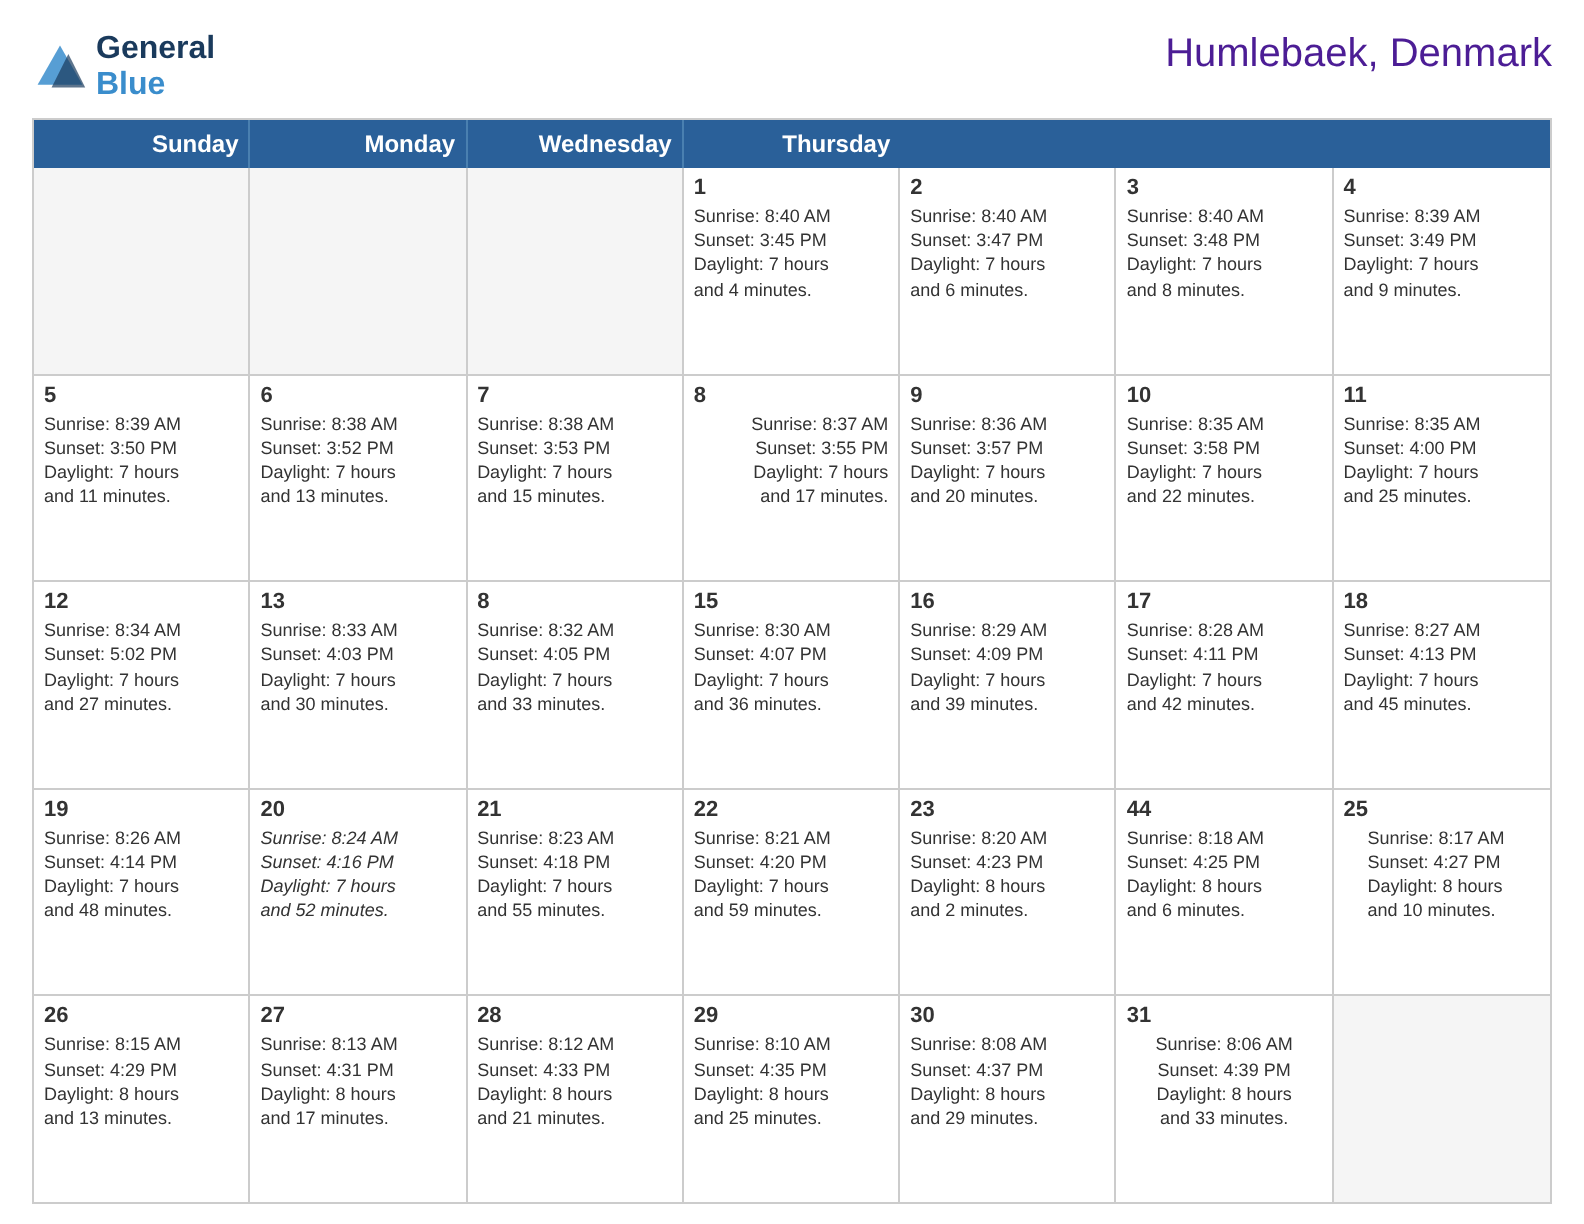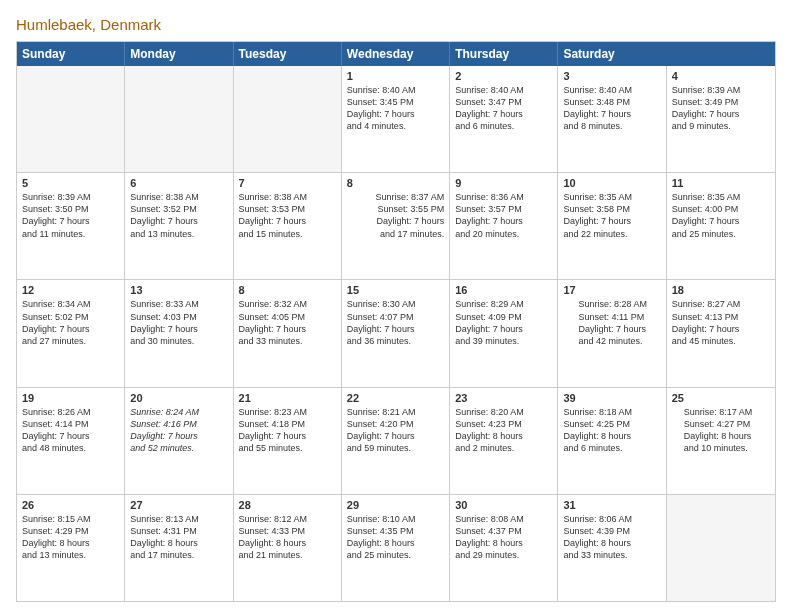--- a/index.html
+++ b/index.html
@@ -35,39 +35,39 @@
     .title-block {
       text-align: right;
     }
     .month-title {
       font-size: 32px;
       font-weight: bold;
       color: #222;
       line-height: 1.1;
     }
     .location {
-      font-size: 15px;
-      color: #a16207;
+      font-size: 20px;
+      color: #4c1d95;
     }
     .calendar {
       flex: 1;
       display: flex;
       flex-direction: column;
       border: 1px solid #ccc;
     }
     .cal-header {
       display: grid;
       grid-template-columns: repeat(7, 1fr);
       background: #2a6099;
     }
     .cal-header-cell {
       color: #fff;
       font-size: 12px;
       font-weight: bold;
-      text-align: left;
+      text-align: right;
       padding: 5px 5px;
       border-right: 1px solid #4a80b0;
     }
     .cal-header-cell:last-child { border-right: none; }
     .cal-body {
       flex: 1;
       display: flex;
       flex-direction: column;
     }
     .cal-row {
@@ -98,33 +98,41 @@
       font-size: 9px;
       color: #333;
       line-height: 1.35;
     }
   </style>
 </head>
 <body>
 
 <div class="page">
   <div class="header">
+    <div class="logo">
+      <svg class="logo-icon" viewBox="0 0 40 40">
+        <polygon points="20,4 36,32 4,32" fill="#3a8dcc" opacity="0.85"></polygon>
+        <polygon points="26,10 38,34 14,34" fill="#1a3a5c" opacity="0.7"></polygon>
+      </svg>
+      <div>
+        <div style="font-size:16px;font-weight:bold;color:#1a3a5c;line-height:1.1;">General</div>
+        <div style="font-size:16px;font-weight:bold;color:#3a8dcc;line-height:1.1;">Blue</div>
+      </div>
+    </div>
     <div class="title-block">
       <div class="location">Humlebaek, Denmark</div>
     </div>
   </div>
 
   <div class="calendar">
     <div class="cal-header">
     <div class="cal-header-cell">Sunday</div>
         <div class="cal-header-cell">Monday</div>
-        <div class="cal-header-cell">Tuesday</div>
         <div class="cal-header-cell">Wednesday</div>
         <div class="cal-header-cell">Thursday</div>
-        <div class="cal-header-cell">Saturday</div>
       </div>
     <div class="cal-body">
     <div class="cal-row">
           <div class="cal-cell shaded"></div>
           <div class="cal-cell shaded"></div>
           <div class="cal-cell shaded"></div>
           <div class="cal-cell">
             <div class="day-number">1</div>
             <div class="cell-text" style="white-space: pre-line;">Sunrise: 8:40 AM
 Sunset: 3:45 PM
@@ -235,21 +243,21 @@
           </div>
           <div class="cal-cell">
             <div class="day-number">16</div>
             <div class="cell-text" style="white-space: pre-line;">Sunrise: 8:29 AM
 Sunset: 4:09 PM
 Daylight: 7 hours
 and 39 minutes.</div>
           </div>
           <div class="cal-cell">
             <div class="day-number">17</div>
-            <div class="cell-text" style="white-space: pre-line; margin-left: 15px;">Sunrise: 8:28 AM
+            <div class="cell-text" style="white-space: pre-line;">Sunrise: 8:28 AM
 Sunset: 4:11 PM
 Daylight: 7 hours
 and 42 minutes.</div>
           </div>
           <div class="cal-cell">
             <div class="day-number">18</div>
             <div class="cell-text" style="white-space: pre-line;">Sunrise: 8:27 AM
 Sunset: 4:13 PM
 Daylight: 7 hours
 and 45 minutes.</div>
@@ -285,21 +293,21 @@
 and 59 minutes.</div>
           </div>
           <div class="cal-cell">
             <div class="day-number">23</div>
             <div class="cell-text" style="white-space: pre-line;">Sunrise: 8:20 AM
 Sunset: 4:23 PM
 Daylight: 8 hours
 and 2 minutes.</div>
           </div>
           <div class="cal-cell">
-            <div class="day-number">39</div>
+            <div class="day-number">44</div>
             <div class="cell-text" style="white-space: pre-line;">Sunrise: 8:18 AM
 Sunset: 4:25 PM
 Daylight: 8 hours
 and 6 minutes.</div>
           </div>
           <div class="cal-cell">
             <div class="day-number">25</div>
             <div class="cell-text" style="white-space: pre-line; margin-left: 12px;">Sunrise: 8:17 AM
 Sunset: 4:27 PM
 Daylight: 8 hours
@@ -337,21 +345,21 @@
           </div>
           <div class="cal-cell">
             <div class="day-number">30</div>
             <div class="cell-text" style="white-space: pre-line;">Sunrise: 8:08 AM
 Sunset: 4:37 PM
 Daylight: 8 hours
 and 29 minutes.</div>
           </div>
           <div class="cal-cell">
             <div class="day-number">31</div>
-            <div class="cell-text" style="white-space: pre-line;">Sunrise: 8:06 AM
+            <div class="cell-text" style="white-space: pre-line; text-align: center;">Sunrise: 8:06 AM
 Sunset: 4:39 PM
 Daylight: 8 hours
 and 33 minutes.</div>
           </div>
           <div class="cal-cell shaded"></div>
         </div>
       </div>
   </div>
 </div>
 

